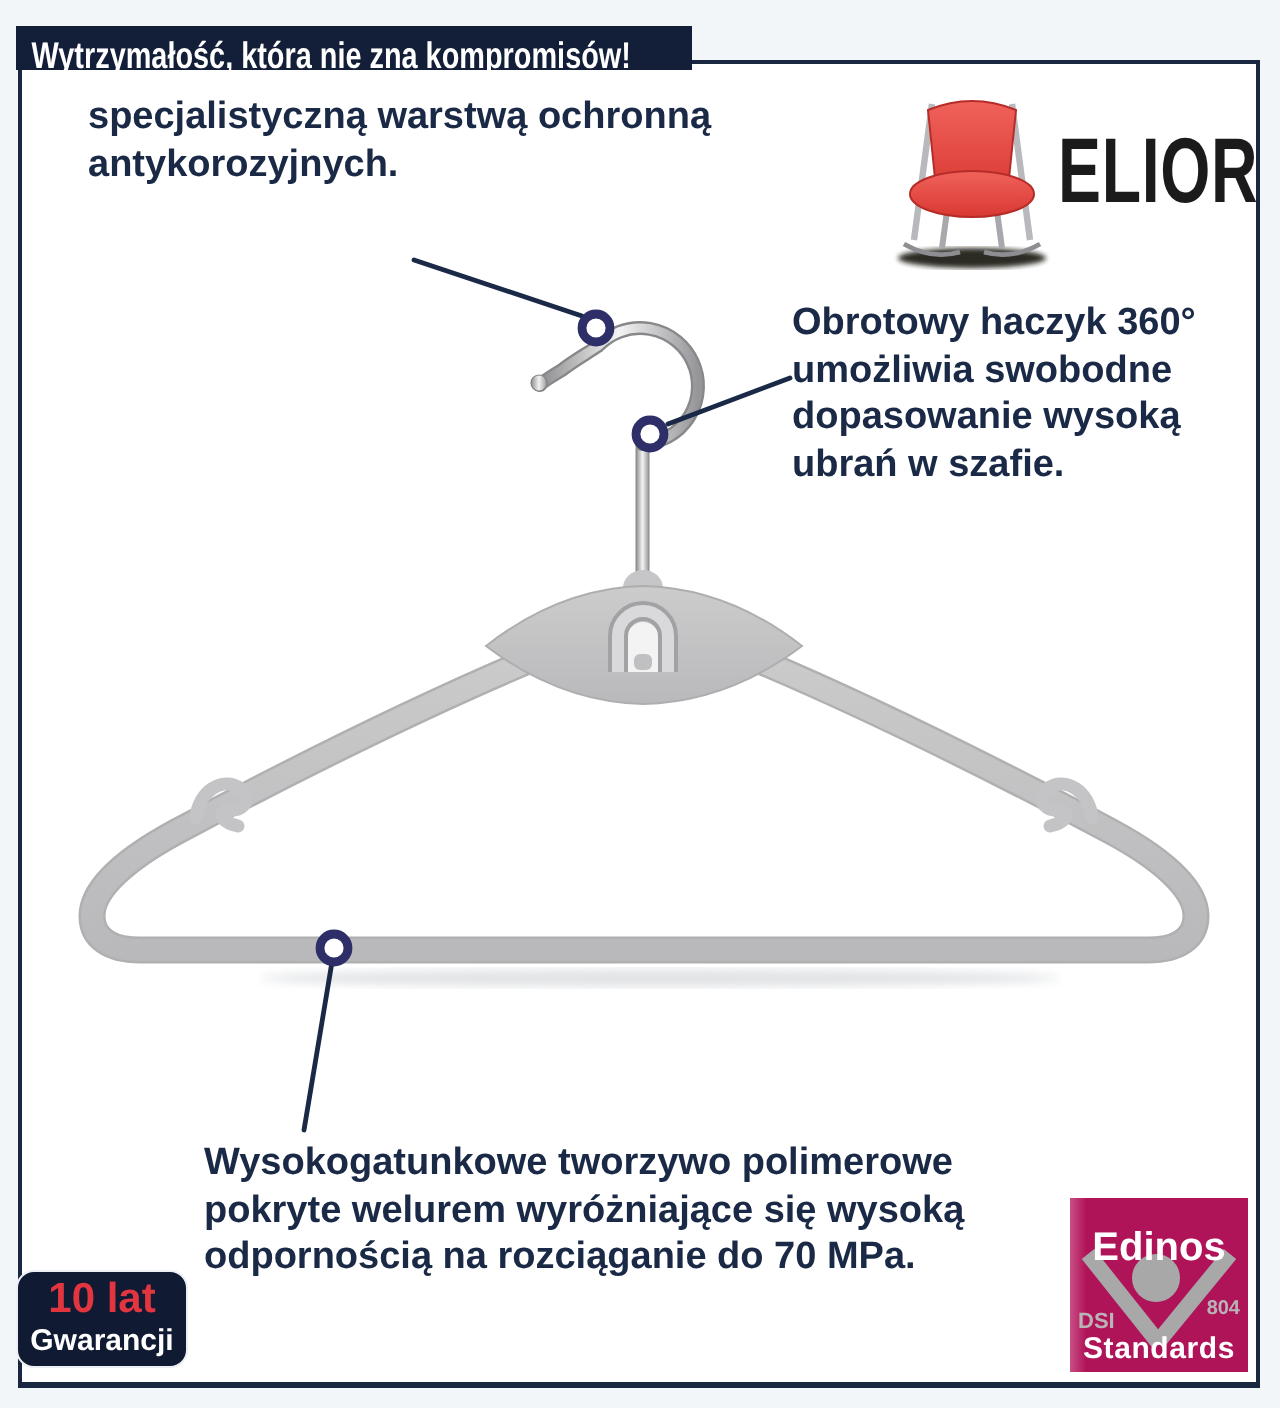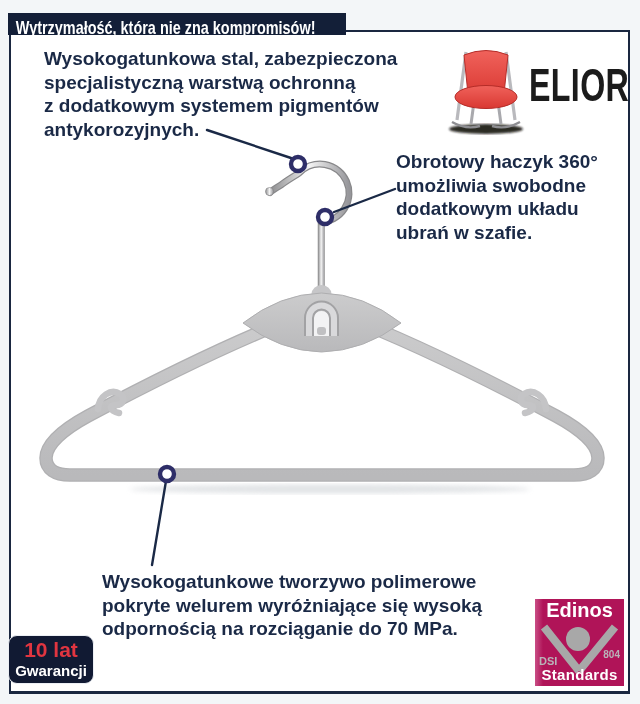--- a/index.html
+++ b/index.html
@@ -24,21 +24,21 @@
           color:#1b1b1b;letter-spacing:.5px;transform:scaleX(.7);transform-origin:left top;
           white-space:nowrap;}
   .badge-warranty{position:absolute;left:8px;top:635px;width:86px;height:49px;z-index:6;
           background:#111a33;border:1.5px solid #eceff4;border-radius:9px;text-align:center;
           box-sizing:border-box;}
   .badge-warranty .b1{color:#e13540;font-size:21px;font-weight:bold;line-height:24px;margin-top:2px;text-align:center;}
   .badge-warranty .b2{color:#ffffff;font-size:15px;font-weight:bold;line-height:18px;}
   .badge-standards{position:absolute;left:535px;top:599px;width:89px;height:87px;z-index:6;
           background:linear-gradient(90deg,#c94f86 0,#b01458 9%,#b01458 100%);}
   .badge-standards .v-art{position:absolute;left:0;top:0;}
-  .badge-standards .e1{position:absolute;left:0;top:0;width:100%;text-align:center;
+  .badge-standards .e1{position:absolute;left:0;top:14px;width:100%;text-align:center;
           color:#ffffff;font-size:20px;font-weight:bold;}
   .badge-standards .e2{position:absolute;left:4px;top:56px;color:#b9b3b8;font-size:11px;font-weight:bold;}
   .badge-standards .e3{position:absolute;right:4px;top:50px;color:#b9b3b8;font-size:10px;font-weight:bold;}
   .badge-standards .e4{position:absolute;left:0;bottom:3px;width:100%;text-align:center;
           color:#ffffff;font-size:15px;font-weight:bold;letter-spacing:.3px;}
 </style>
 </head>
 <body>
 
 <div class="canvas">
@@ -103,30 +103,28 @@
       <circle cx="325" cy="217" r="7"></circle>
       <circle cx="167" cy="474" r="7"></circle>
     </g>
   </svg>
 
   <div class="banner">
     <span>Wytrzymałość, która nie zna kompromisów!</span>
   </div>
 
   <div class="callout callout-steel">
-    <div>Wysokogatunkowa stal, zabezpieczona</div>
     <div>specjalistyczną warstwą ochronną</div>
-    <div>z dodatkowym systemem pigmentów</div>
     <div>antykorozyjnych.</div>
   </div>
 
   <div class="callout callout-hook">
     <div>Obrotowy haczyk 360°</div>
     <div>umożliwia swobodne</div>
-    <div>dodatkowym układu</div>
+    <div>dopasowanie wysoką</div>
     <div>ubrań w szafie.</div>
   </div>
 
   <div class="callout callout-polymer">
     <div>Wysokogatunkowe tworzywo polimerowe</div>
     <div>pokryte welurem wyróżniające się wysoką</div>
     <div>odpornością na rozciąganie do 70 MPa.</div>
   </div>
 
   <div class="logo">

